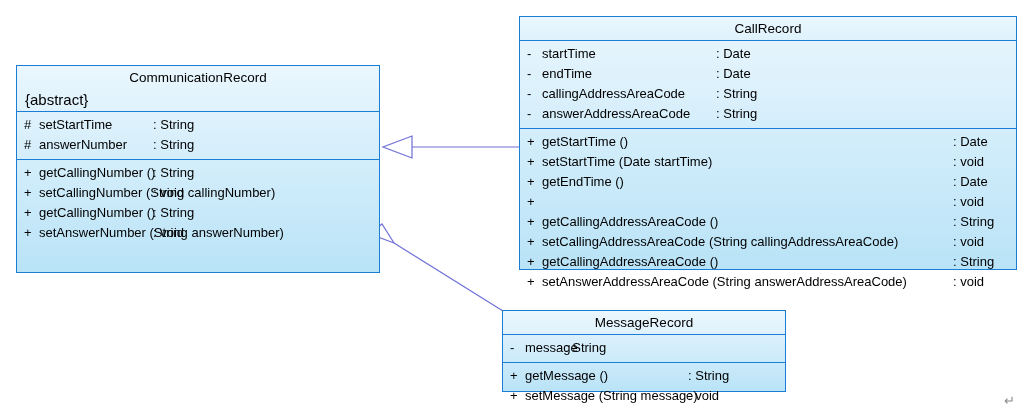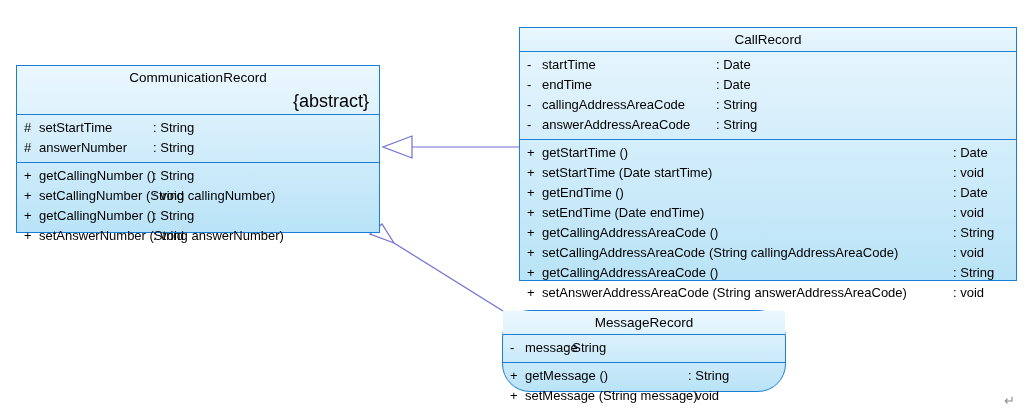--- a/index.html
+++ b/index.html
@@ -39,22 +39,22 @@
     padding: 5px 8px 4px 8px;
     border-bottom: 1px solid #1a7fd4;
     background: linear-gradient(to bottom, #eaf7fe 0%, #dff2fc 100%);
   }
   .uml-title {
     text-align: center;
     font-size: 13.5px;
     white-space: nowrap;
   }
   .uml-stereotype {
-    text-align: right;
-    font-size: 18px;
+    text-align: left;
+    font-size: 15px;
     padding-top: 7px;
     padding-right: 2px;
     white-space: nowrap;
   }
 
   .uml-section {
     box-sizing: border-box;
     padding: 3px 0 4px 0;
   }
   .uml-section + .uml-section {
@@ -86,39 +86,38 @@
     top: 0;
     white-space: nowrap;
     text-align: center;
   }
 
   
   #class-communicationrecord {
     left: 16px;
     top: 65px;
     width: 364px;
-    height: 168px;
+    height: 208px;
   }
   #class-communicationrecord .uml-type { left: 136px; }
 
   #class-callrecord {
     left: 519px;
-    top: 27px;
+    top: 16px;
     width: 498px;
     height: 254px;
   }
   #class-callrecord .uml-type { left: 196px; }
   #class-callrecord .uml-section-methods .uml-type { left: 433px; }
 
   #class-messagerecord {
     left: 502px;
     top: 310px;
     width: 284px;
     height: 82px;
-    border-radius: 28px;
   }
   #class-messagerecord .uml-type { left: 62px; }
   #class-messagerecord .uml-section-methods .uml-type { left: 185px; }
 
   
   #connectors {
     position: absolute;
     left: 0; top: 0;
     width: 1027px;
     height: 417px;
@@ -238,21 +237,20 @@
         <span class="uml-sig">setStartTime (Date startTime)</span>
         <span class="uml-type">: void</span>
       </div>
       <div class="uml-row">
         <span class="uml-vis">+</span>
         <span class="uml-sig">getEndTime ()</span>
         <span class="uml-type">: Date</span>
       </div>
       <div class="uml-row">
         <span class="uml-vis">+</span>
-        <span class="uml-sig">setEndTime (Date endTime)</span>
         <span class="uml-type">: void</span>
       </div>
       <div class="uml-row">
         <span class="uml-vis">+</span>
         <span class="uml-sig">getCallingAddressAreaCode ()</span>
         <span class="uml-type">: String</span>
       </div>
       <div class="uml-row">
         <span class="uml-vis">+</span>
         <span class="uml-sig">setCallingAddressAreaCode (String callingAddressAreaCode)</span>

